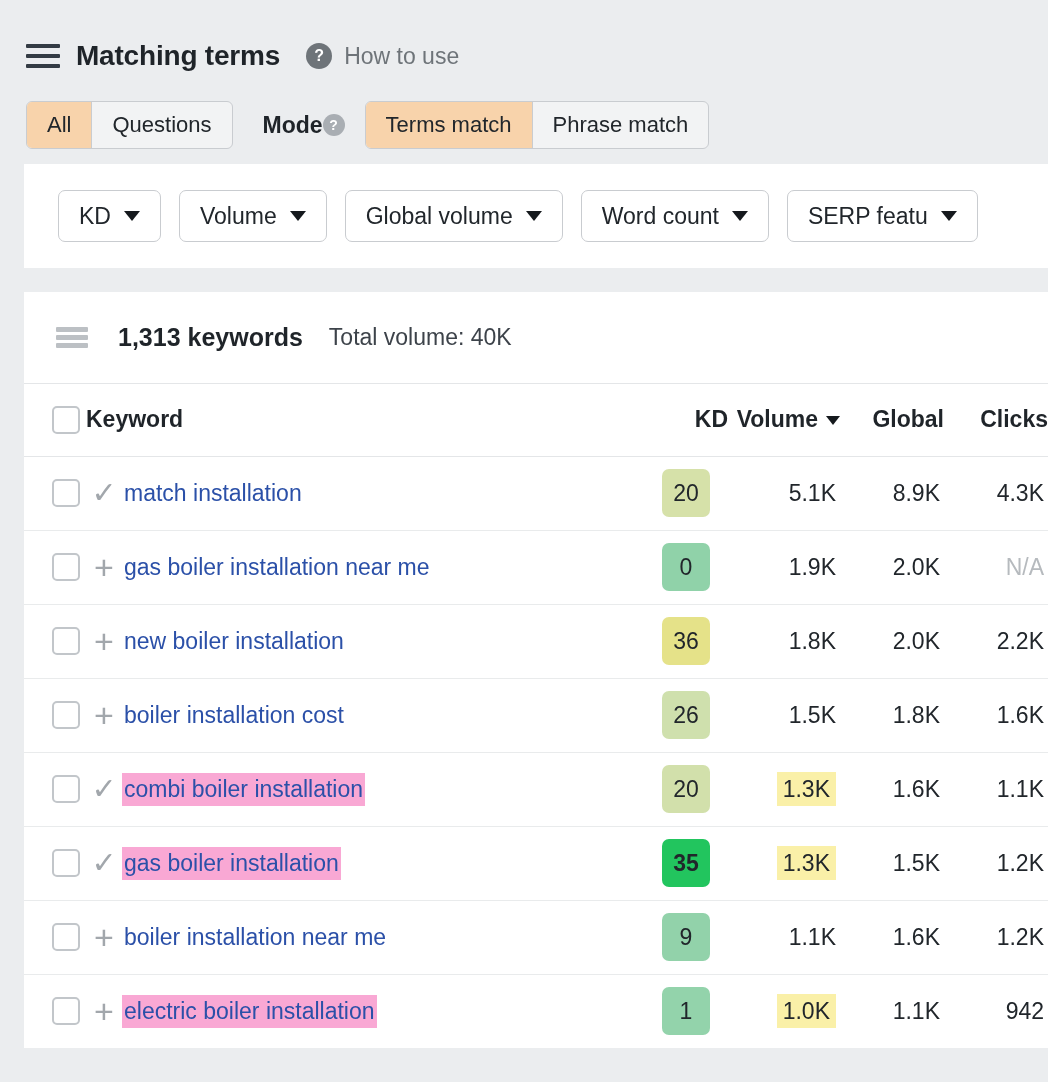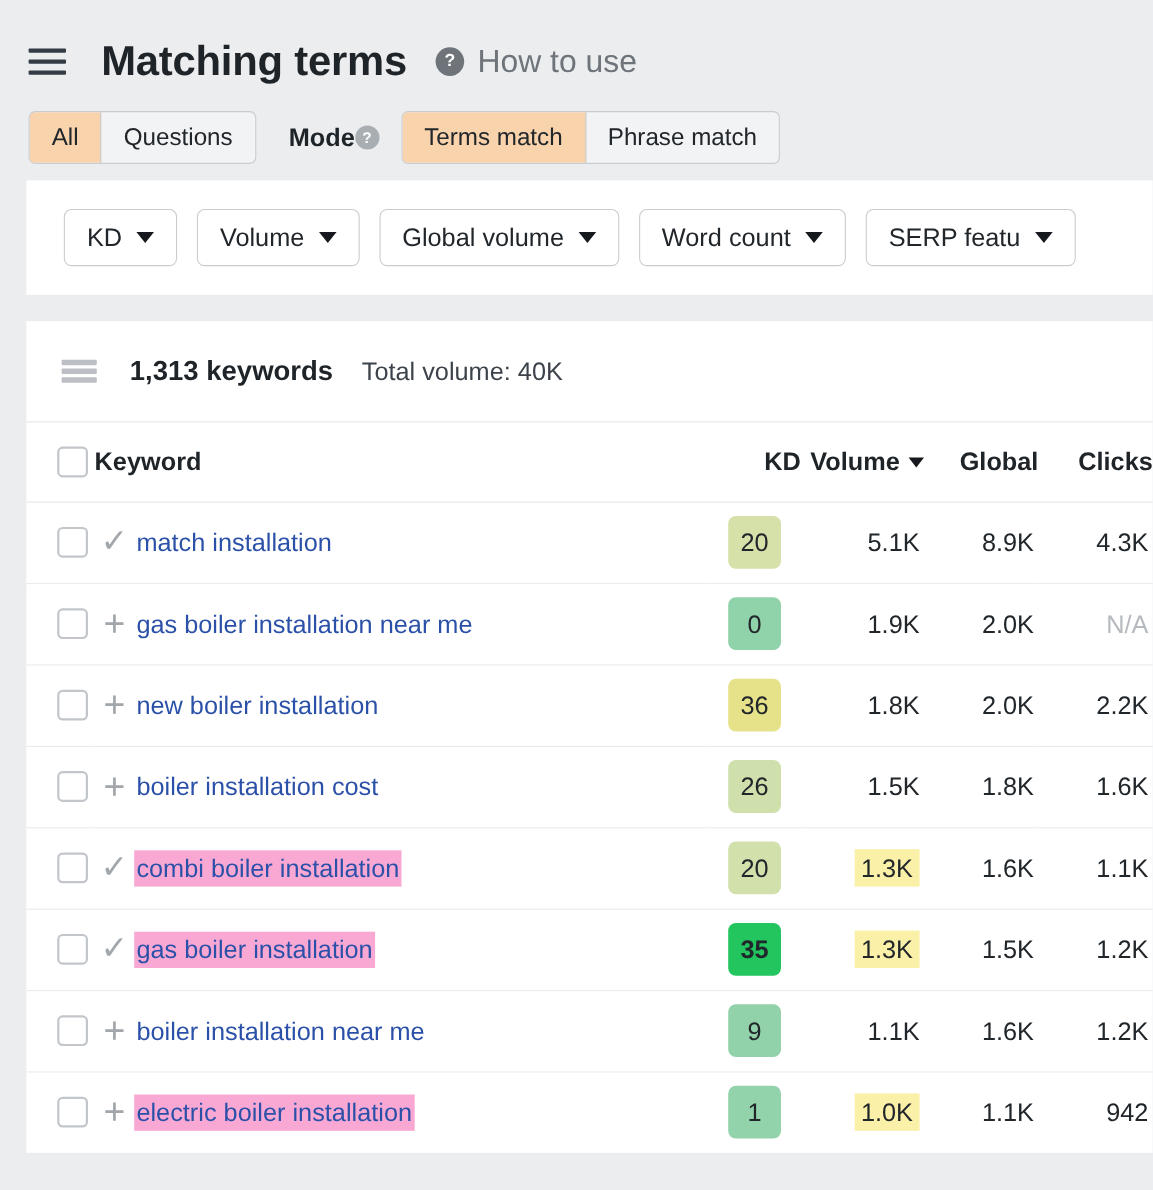--- a/index.html
+++ b/index.html
@@ -13,32 +13,32 @@
   
   .page-header {
     display: flex; align-items: center;
     padding: 26px 0 0 26px;
     height: 86px;
   }
   .hamburger-main { width: 34px; height: 24px; display: flex; flex-direction: column;
     justify-content: space-between; cursor: pointer; flex: none; }
   .hamburger-main i { display: block; height: 4px; background: #333b44; border-radius: 1px; }
   .page-title {
-    font-size: 38px; font-weight: bold; color: #1f2429;
-    margin-left: 32px; letter-spacing: -0.2px; white-space: nowrap;
+    font-size: 28px; font-weight: bold; color: #1f2429;
+    margin-left: 16px; letter-spacing: -0.2px; white-space: nowrap;
   }
   .help-wrap { display: flex; align-items: center; margin-left: 26px; cursor: pointer; }
   .help-badge {
     width: 26px; height: 26px; border-radius: 50%;
     background: #6e7479; color: #fff;
     font-size: 16px; font-weight: bold;
     display: flex; align-items: center; justify-content: center;
     flex: none;
   }
-  .help-text { font-size: 29px; color: #6e7479; margin-left: 12px; white-space: nowrap; }
+  .help-text { font-size: 23px; color: #6e7479; margin-left: 12px; white-space: nowrap; }
 
   
   .mode-bar { display: flex; align-items: center; padding-left: 26px; height: 78px; }
   .seg { display: flex; border: 1px solid #c9ccd0; border-radius: 6px; overflow: hidden;
          background: #f2f3f4; height: 48px; }
   .seg > div {
     display: flex; align-items: center; justify-content: center;
     padding: 0 20px; font-size: 22px; color: #21262b; cursor: pointer;
     border-right: 1px solid #c9ccd0; white-space: nowrap;
   }

